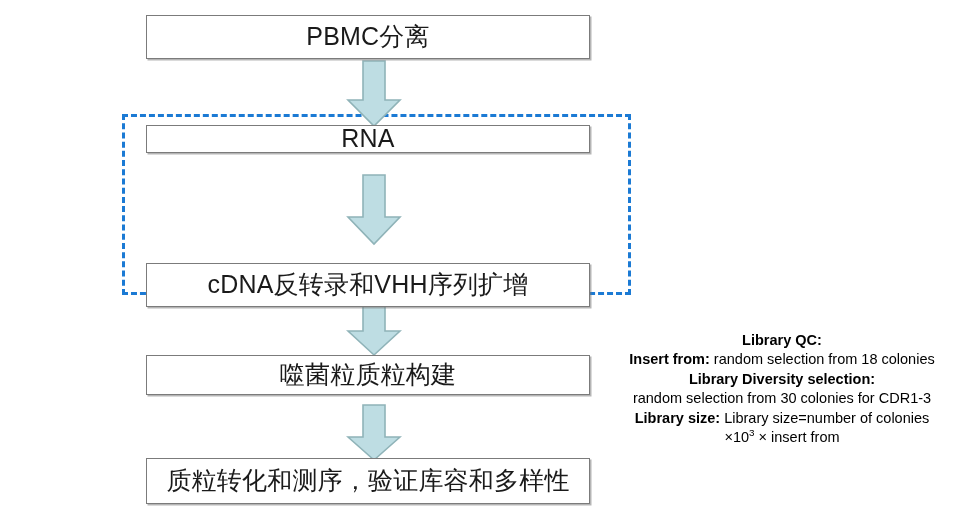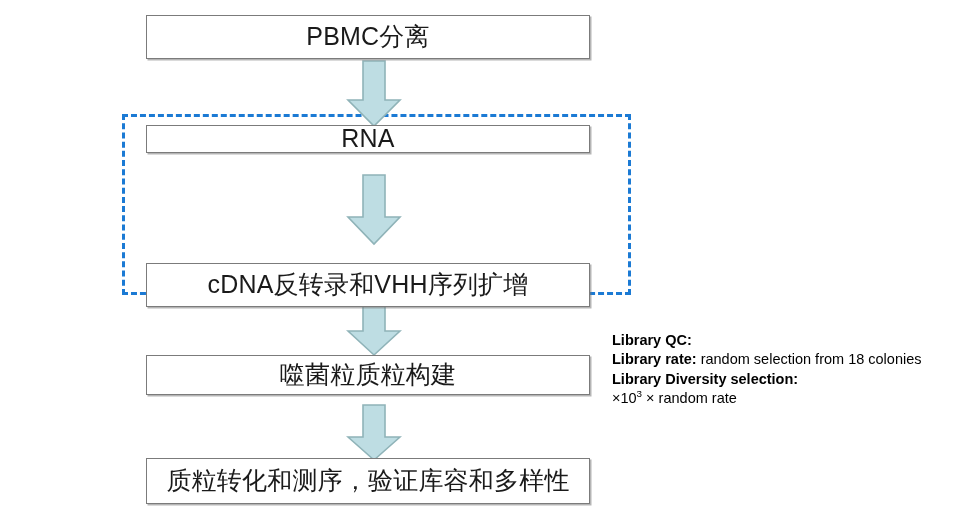--- a/index.html
+++ b/index.html
@@ -76,21 +76,21 @@
   
   .notes {
     position: absolute;
     left: 612px;
     top: 331px;
     width: 340px;
     font-size: 14.5px;
     line-height: 19.4px;
     color: #000000;
   }
-  .notes .line { white-space: nowrap; }
+  .notes .line { white-space: nowrap; text-align: center; }
   .notes .hd { font-weight: bold; }
   .notes sup { font-size: 0.68em; vertical-align: super; line-height: 0; }
   .notes .times { font-size: 1em; }
 </style>
 </head>
 <body>
 
 <div id="canvas">
 
   <div class="dashed-region"></div>
@@ -137,23 +137,29 @@
 
   <div class="proc-box" id="box-plasmid">
     <span class="label">质粒转化和测序，验证库容和多样性</span>
   </div>
 
   <div class="notes">
     <div class="line">
       <span class="hd">Library QC:</span>
     </div>
     <div class="line">
-      <span class="hd">Library rate:</span><span> random selection from 18 colonies</span>
+      <span class="hd">Insert from:</span><span> random selection from 18 colonies</span>
     </div>
     <div class="line">
       <span class="hd">Library Diversity selection:</span>
     </div>
     <div class="line">
-      <span class="times">×10</span><sup>3</sup><span> × random rate</span>
+      <span>random selection from 30 colonies for CDR1-3</span>
+    </div>
+    <div class="line">
+      <span class="hd">Library size:</span><span> Library size=number of colonies</span>
+    </div>
+    <div class="line">
+      <span class="times">×10</span><sup>3</sup><span> × insert from</span>
     </div>
   </div>
 
 </div>
 
 </body></html>

